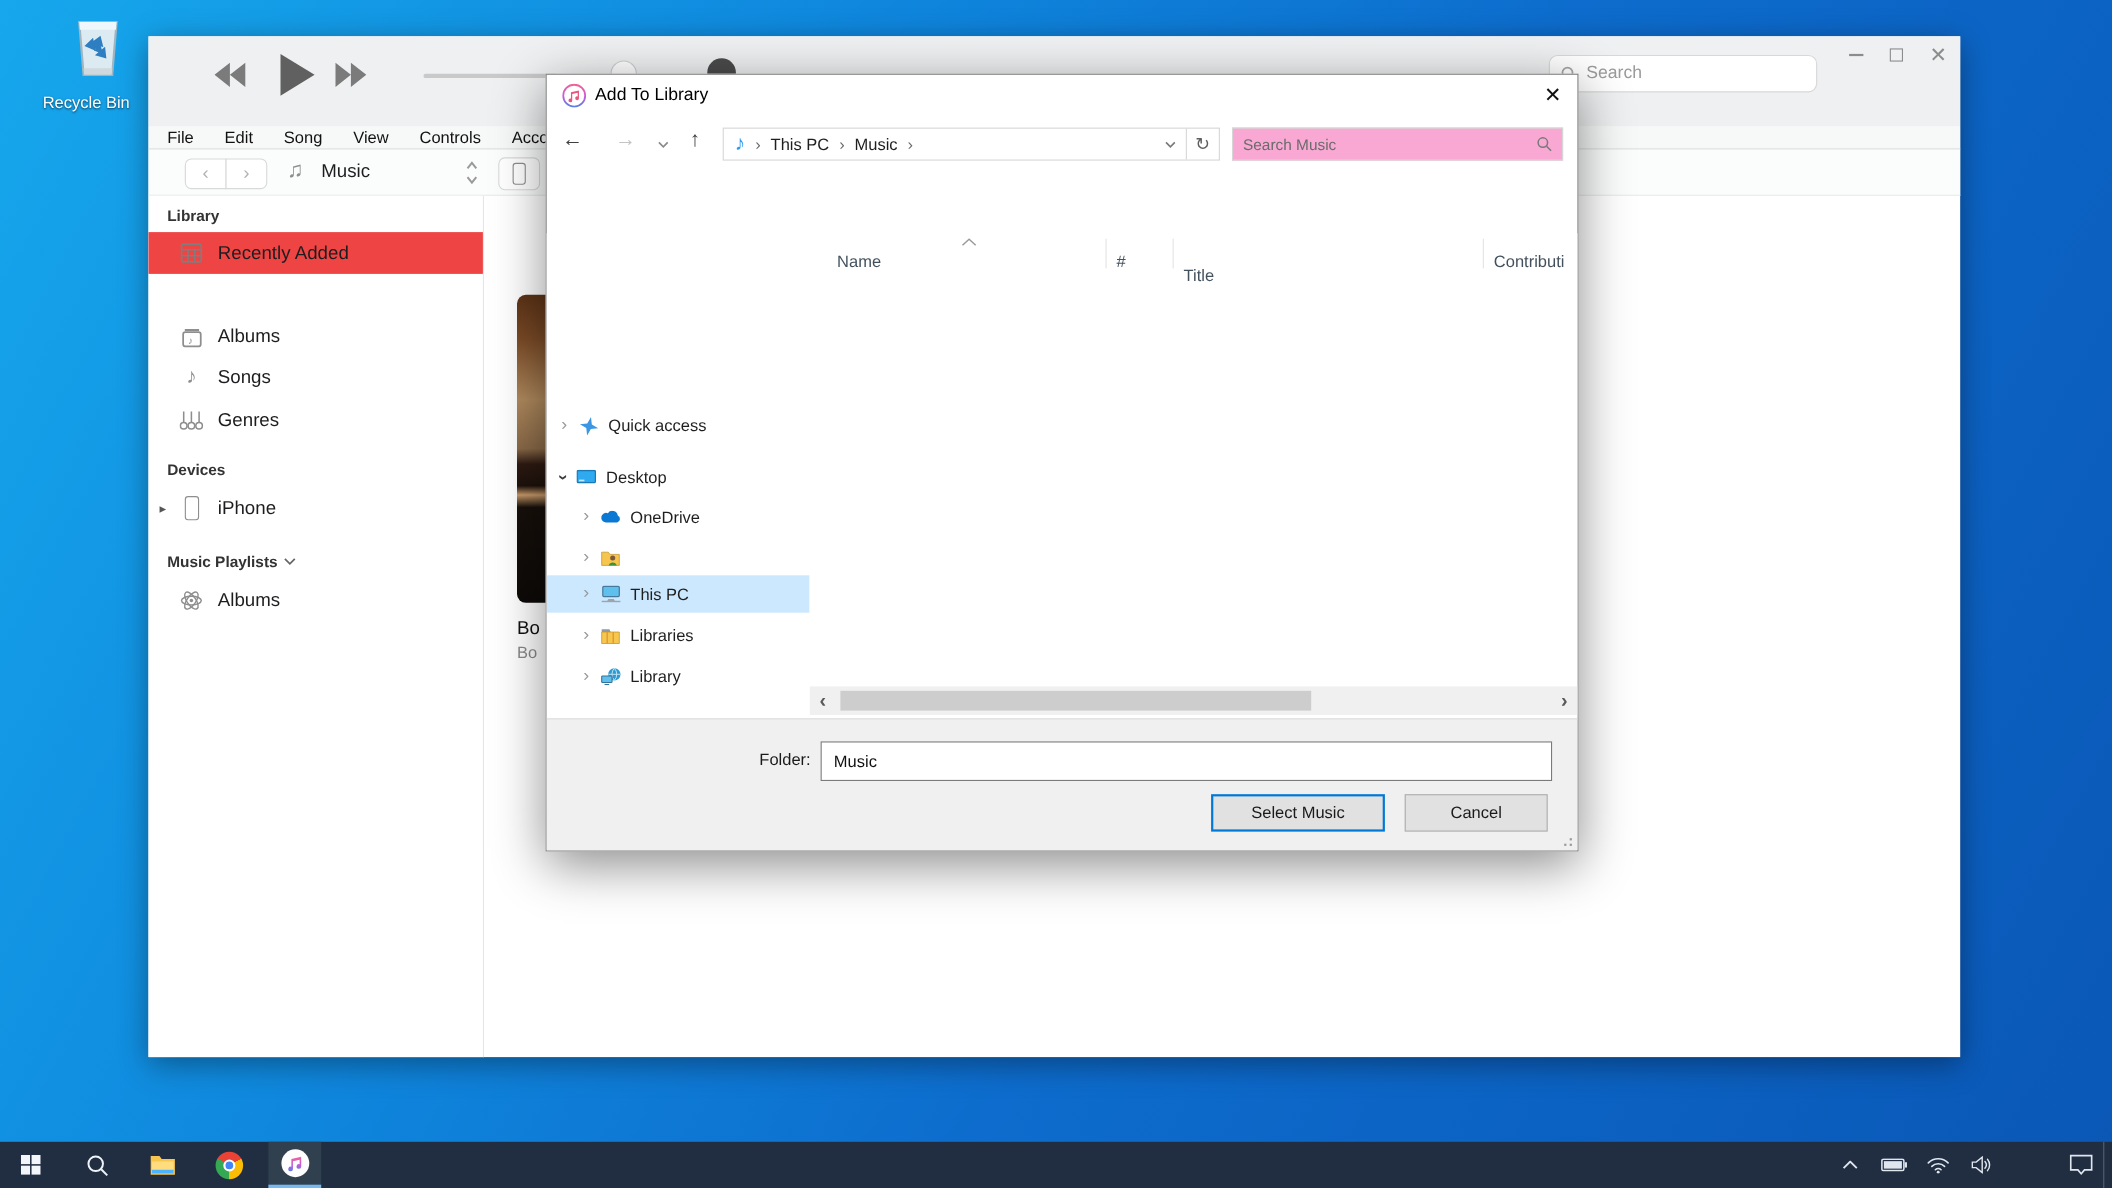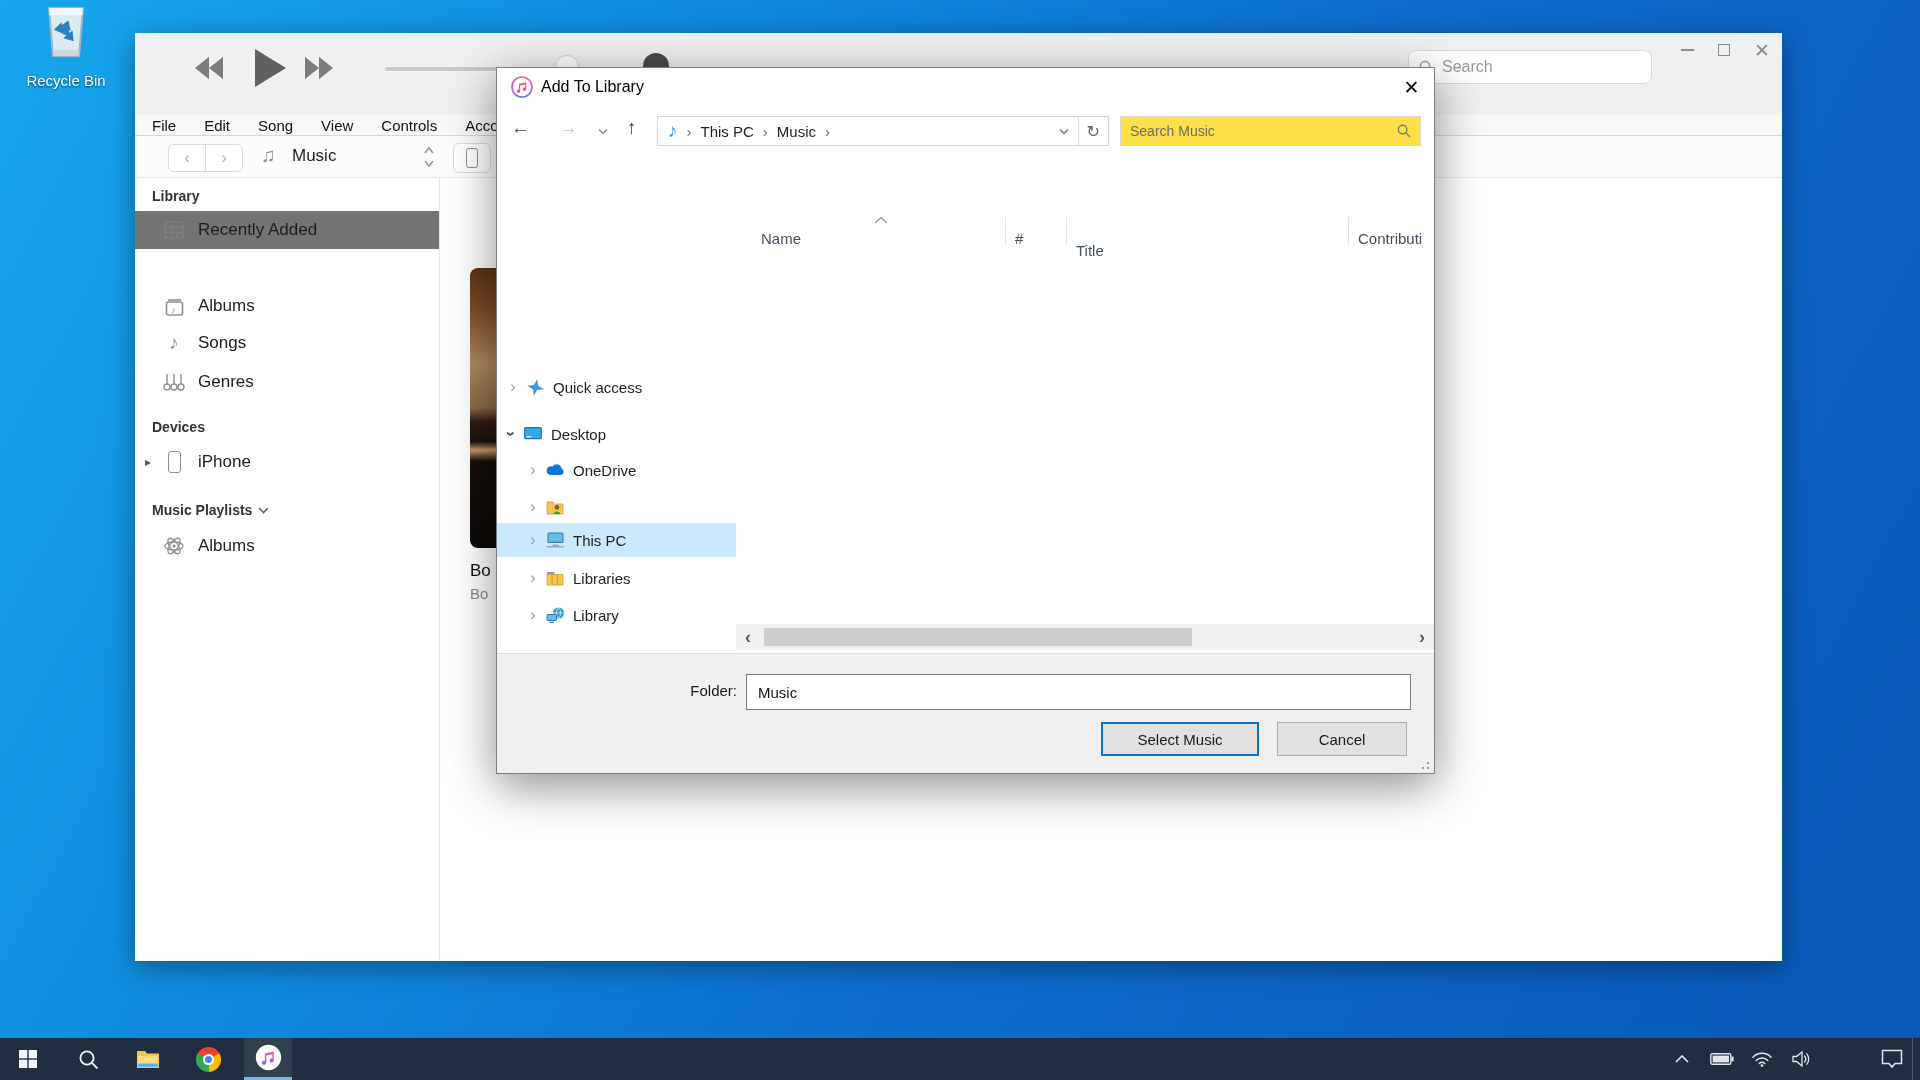--- a/index.html
+++ b/index.html
@@ -3,21 +3,21 @@
 <meta charset="utf-8">
 <style>
   * { margin:0; padding:0; box-sizing:border-box; }
   html,body { width:1920px; height:1080px; overflow:hidden;
     font-family:"Liberation Sans","DejaVu Sans",sans-serif; }
   .abs { position:absolute; }
   #desktop { position:absolute; inset:0;
     background:linear-gradient(118deg,#16a7ec 0%,#0f87dd 32%,#0d6ccd 58%,#0a57b6 100%); }
 
   
-  .desk-icon { position:absolute; left:14px; top:0; width:104px; text-align:center; }
+  .desk-icon { position:absolute; left:14px; top:12px; width:104px; text-align:right; }
   .desk-icon .lbl { color:#fff; font-size:15px; text-shadow:0 1px 2px rgba(0,0,0,.7); margin-top:4px; }
 
   
   #itunes { position:absolute; left:135px; top:33px; width:1647px; height:928px;
     background:#fff; box-shadow:0 6px 26px rgba(0,0,0,.38); }
   #it-header { position:absolute; left:0; top:0; right:0; height:82px; background:#eef0f1; }
   #it-menubar { position:absolute; left:0; top:82px; right:0; height:21px; background:#f7f8f8;
     border-bottom:1px solid #d6d6d6; display:flex; align-items:center; padding-left:17px; gap:28px;
     font-size:15px; color:#111; }
   #it-navrow { position:absolute; left:0; top:103px; right:0; height:42px; background:#fbfcfc;
@@ -25,21 +25,21 @@
   .navbtn { position:absolute; top:8px; width:38px; height:28px; background:#fff;
     border:1px solid #d9d9d9; display:flex; align-items:center; justify-content:center;
     color:#b3b3b3; font-size:17px; }
   #it-sidebar { position:absolute; left:0; top:145px; width:305px; bottom:0; background:#fff;
     border-right:1px solid #e6e6e6; }
   .sb-hdr { position:absolute; left:17px; height:20px; font-size:14px; font-weight:bold; color:#333;
     display:flex; align-items:center; gap:6px; }
   .sb-row { position:absolute; left:0; right:0; height:38px; display:flex; align-items:center; }
   .sb-row .ic { width:24px; margin-left:27px; margin-right:12px; display:flex; justify-content:center; color:#8e8e8e; }
   .sb-row .tx { font-size:17px; color:#1d1d1f; }
-  .sb-sel { background:#737373; }
+  .sb-sel { background:#ef4444; }
   #it-search { position:absolute; left:1273px; top:17px; width:244px; height:34px; background:#fff;
     border:1px solid #d8d8d8; border-radius:8px; display:flex; align-items:center; padding:0 10px; gap:8px; }
   #it-search input { border:none; outline:none; font-size:16px; color:#444; width:180px; background:transparent; }
   #it-search input::placeholder { color:#9b9b9b; }
   .winbtns { position:absolute; top:3px; right:12px; display:flex; align-items:center; gap:24px; height:28px; }
   .album-art { position:absolute; left:335px; top:235px; width:60px; height:280px; border-radius:8px;
     background:linear-gradient(180deg,#5c3317 0%,#7a4a26 14%,#b08a5e 34%,#8a6a48 50%,#2e1a12 55%,
       #1d120c 62%,#c99a6a 65%,#17100b 69%,#0d0a08 100%); }
 
   
@@ -48,21 +48,21 @@
   #dlg-title { position:absolute; left:0; top:0; right:0; height:38px; display:flex; align-items:center; }
   #dlg-title .tt { font-size:16px; color:#000; margin-left:8px; }
   #dlg-close { position:absolute; right:0; top:0; width:45px; height:38px; display:flex;
     align-items:center; justify-content:center; font-size:19px; color:#111; }
   #dlg-addr { position:absolute; left:0; top:44px; right:0; height:38px; display:flex; align-items:center; }
   .nav-glyph { font-size:19px; color:#4a4a4a; position:absolute; top:5px; }
   .crumb-box { position:absolute; left:160px; top:4px; width:452px; height:30px; border:1px solid #d6d6d6;
     background:#fff; display:flex; align-items:center; font-size:15px; color:#1f1f1f; }
   .crumb-sep { color:#6a6a6a; font-size:15px; padding:0 9px; }
   #dlg-srch { position:absolute; left:623px; top:4px; width:301px; height:30px; border:1px solid #d6d6d6;
-    background:#fde047; display:flex; align-items:center; padding:0 9px; }
+    background:#f9a8d4; display:flex; align-items:center; padding:0 9px; }
   #dlg-srch input { border:none; outline:none; flex:1; font-size:14px; color:#555; background:transparent; }
   #dlg-srch input::placeholder { color:#6b6b6b; }
   #dlg-toolbar { position:absolute; left:0; top:88px; right:0; height:56px; background:#f5f6f7;
     border-bottom:1px solid #ececec; display:flex; align-items:center; font-size:15px; color:#1f1f1f; }
   .tri-down { width:0; height:0; border-left:4px solid transparent; border-right:4px solid transparent;
     border-top:5px solid #1f3d5c; display:inline-block; }
   #dlg-body { position:absolute; left:0; top:144px; right:0; height:441px; background:#fff; }
   #tree { position:absolute; left:0; top:0; width:239px; bottom:0; overflow:hidden; }
   .trow { position:absolute; left:0; right:0; height:34px; display:flex; align-items:center;
     font-size:15px; color:#1f1f1f; }

